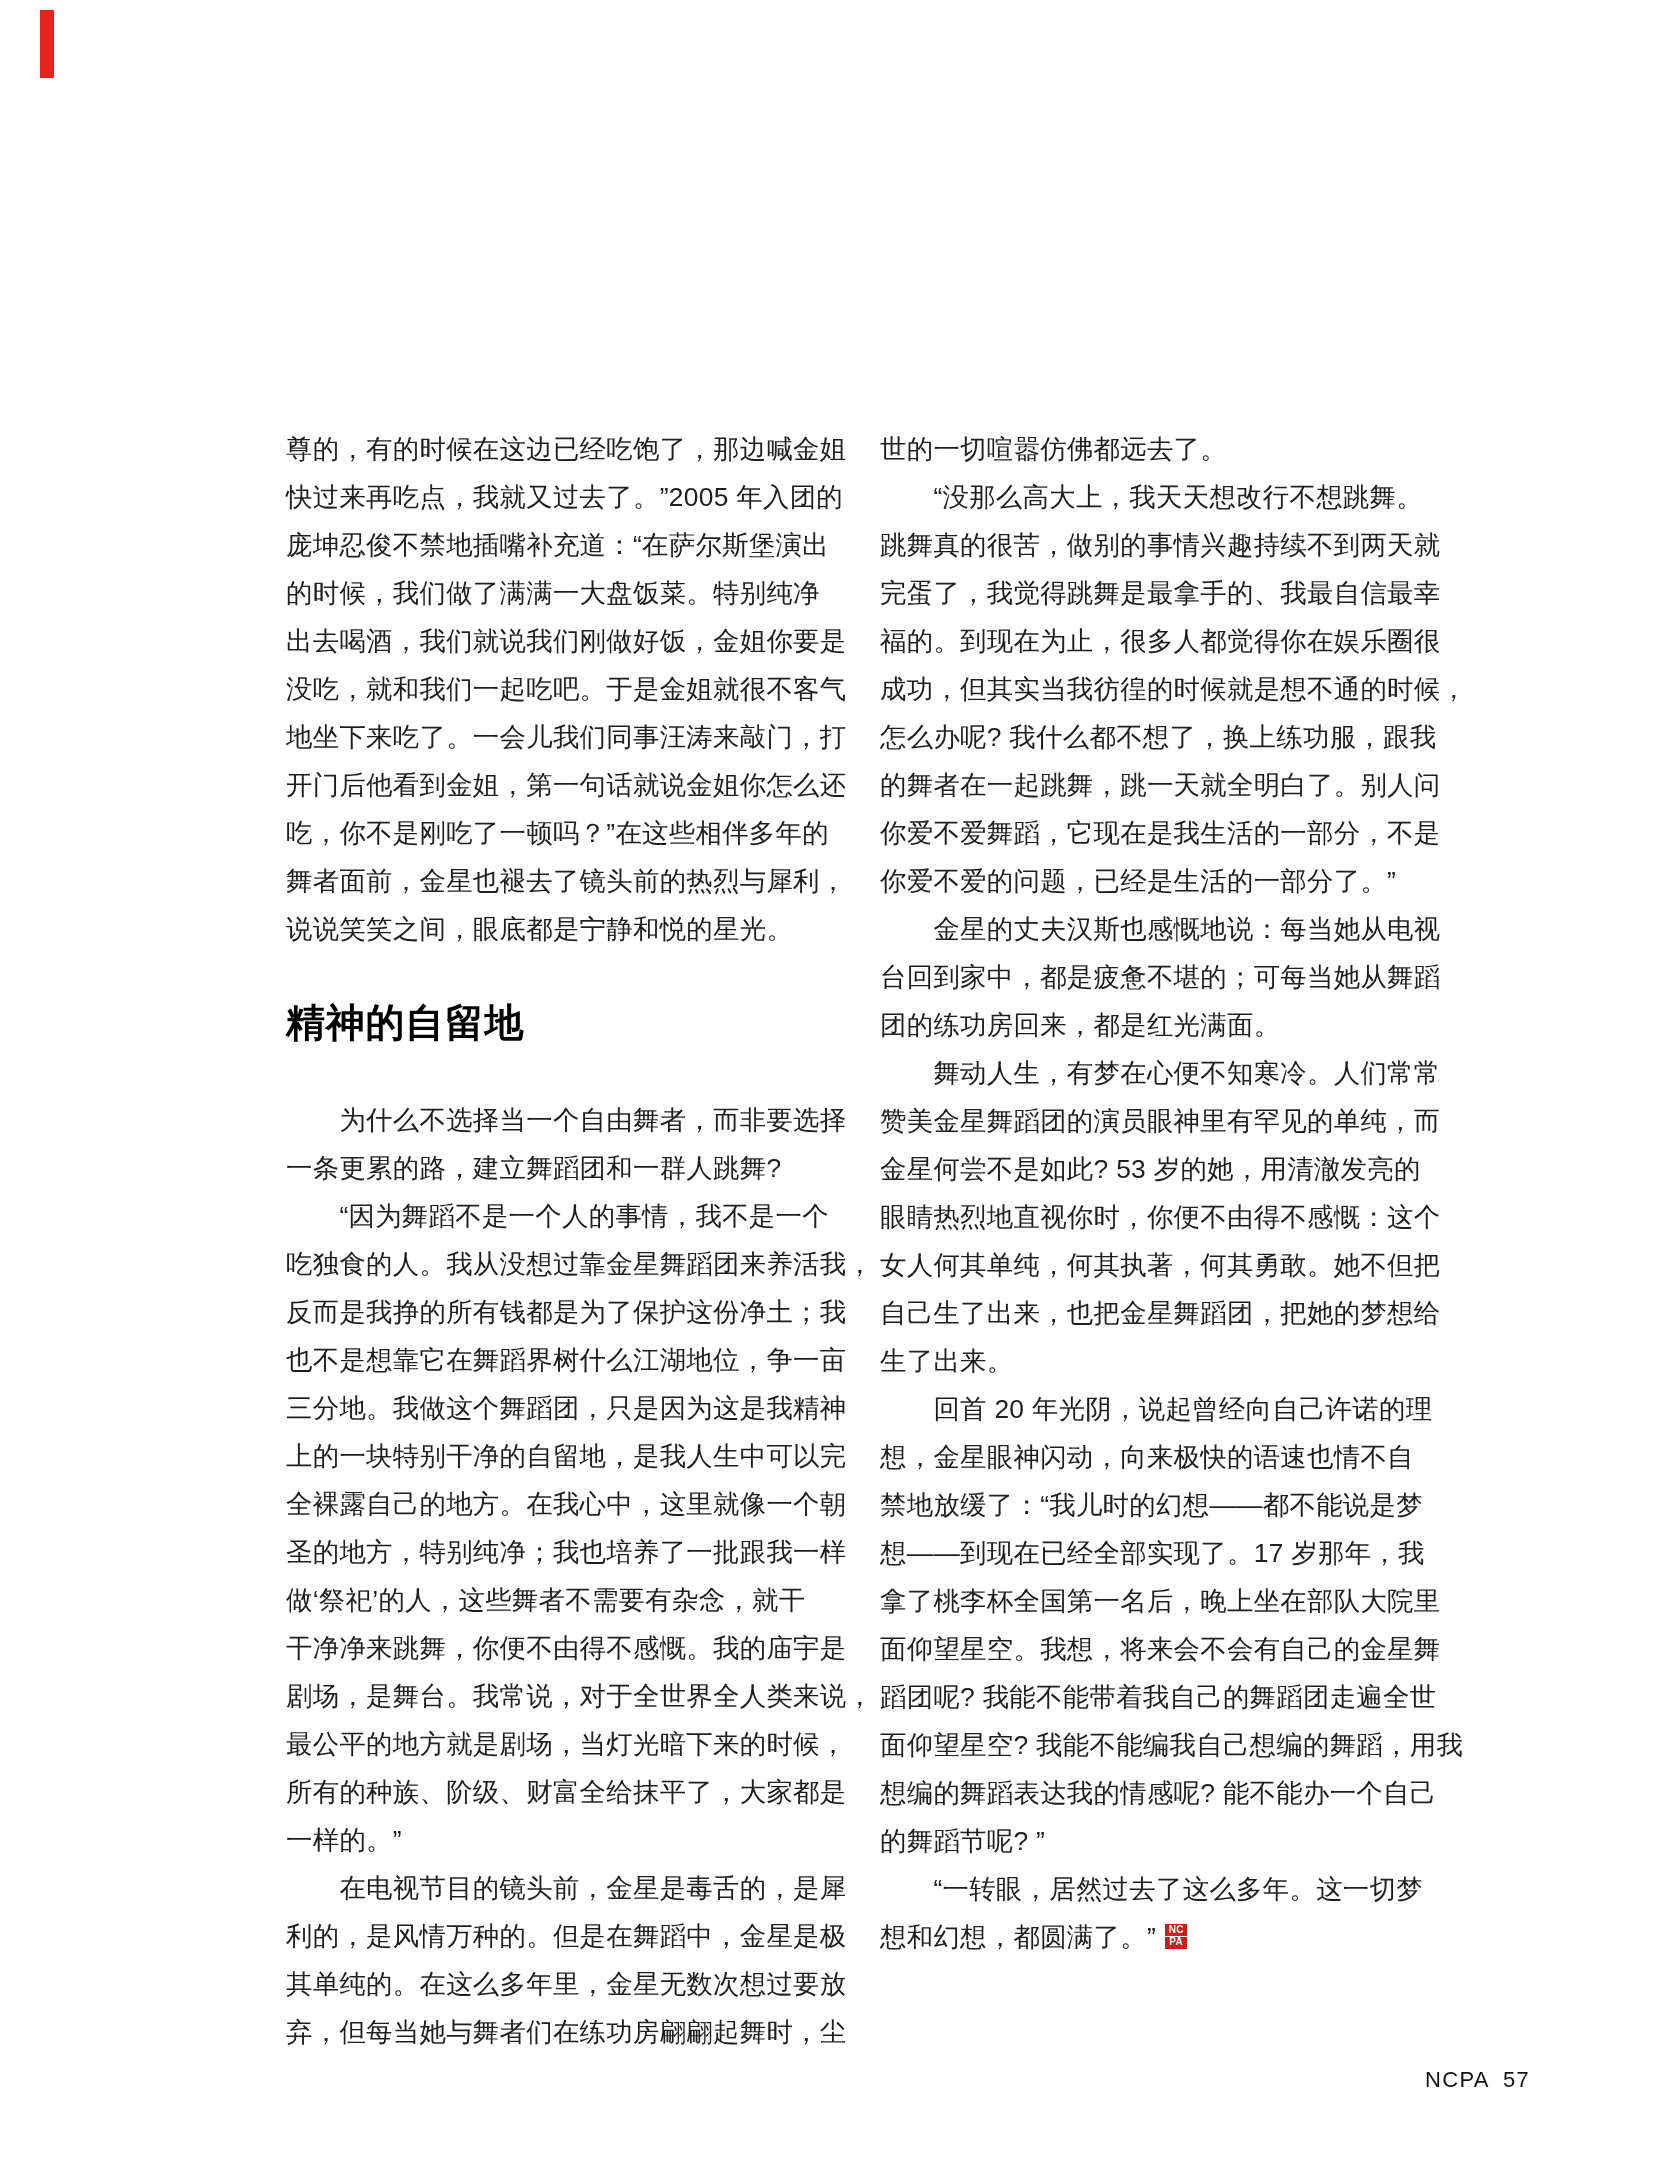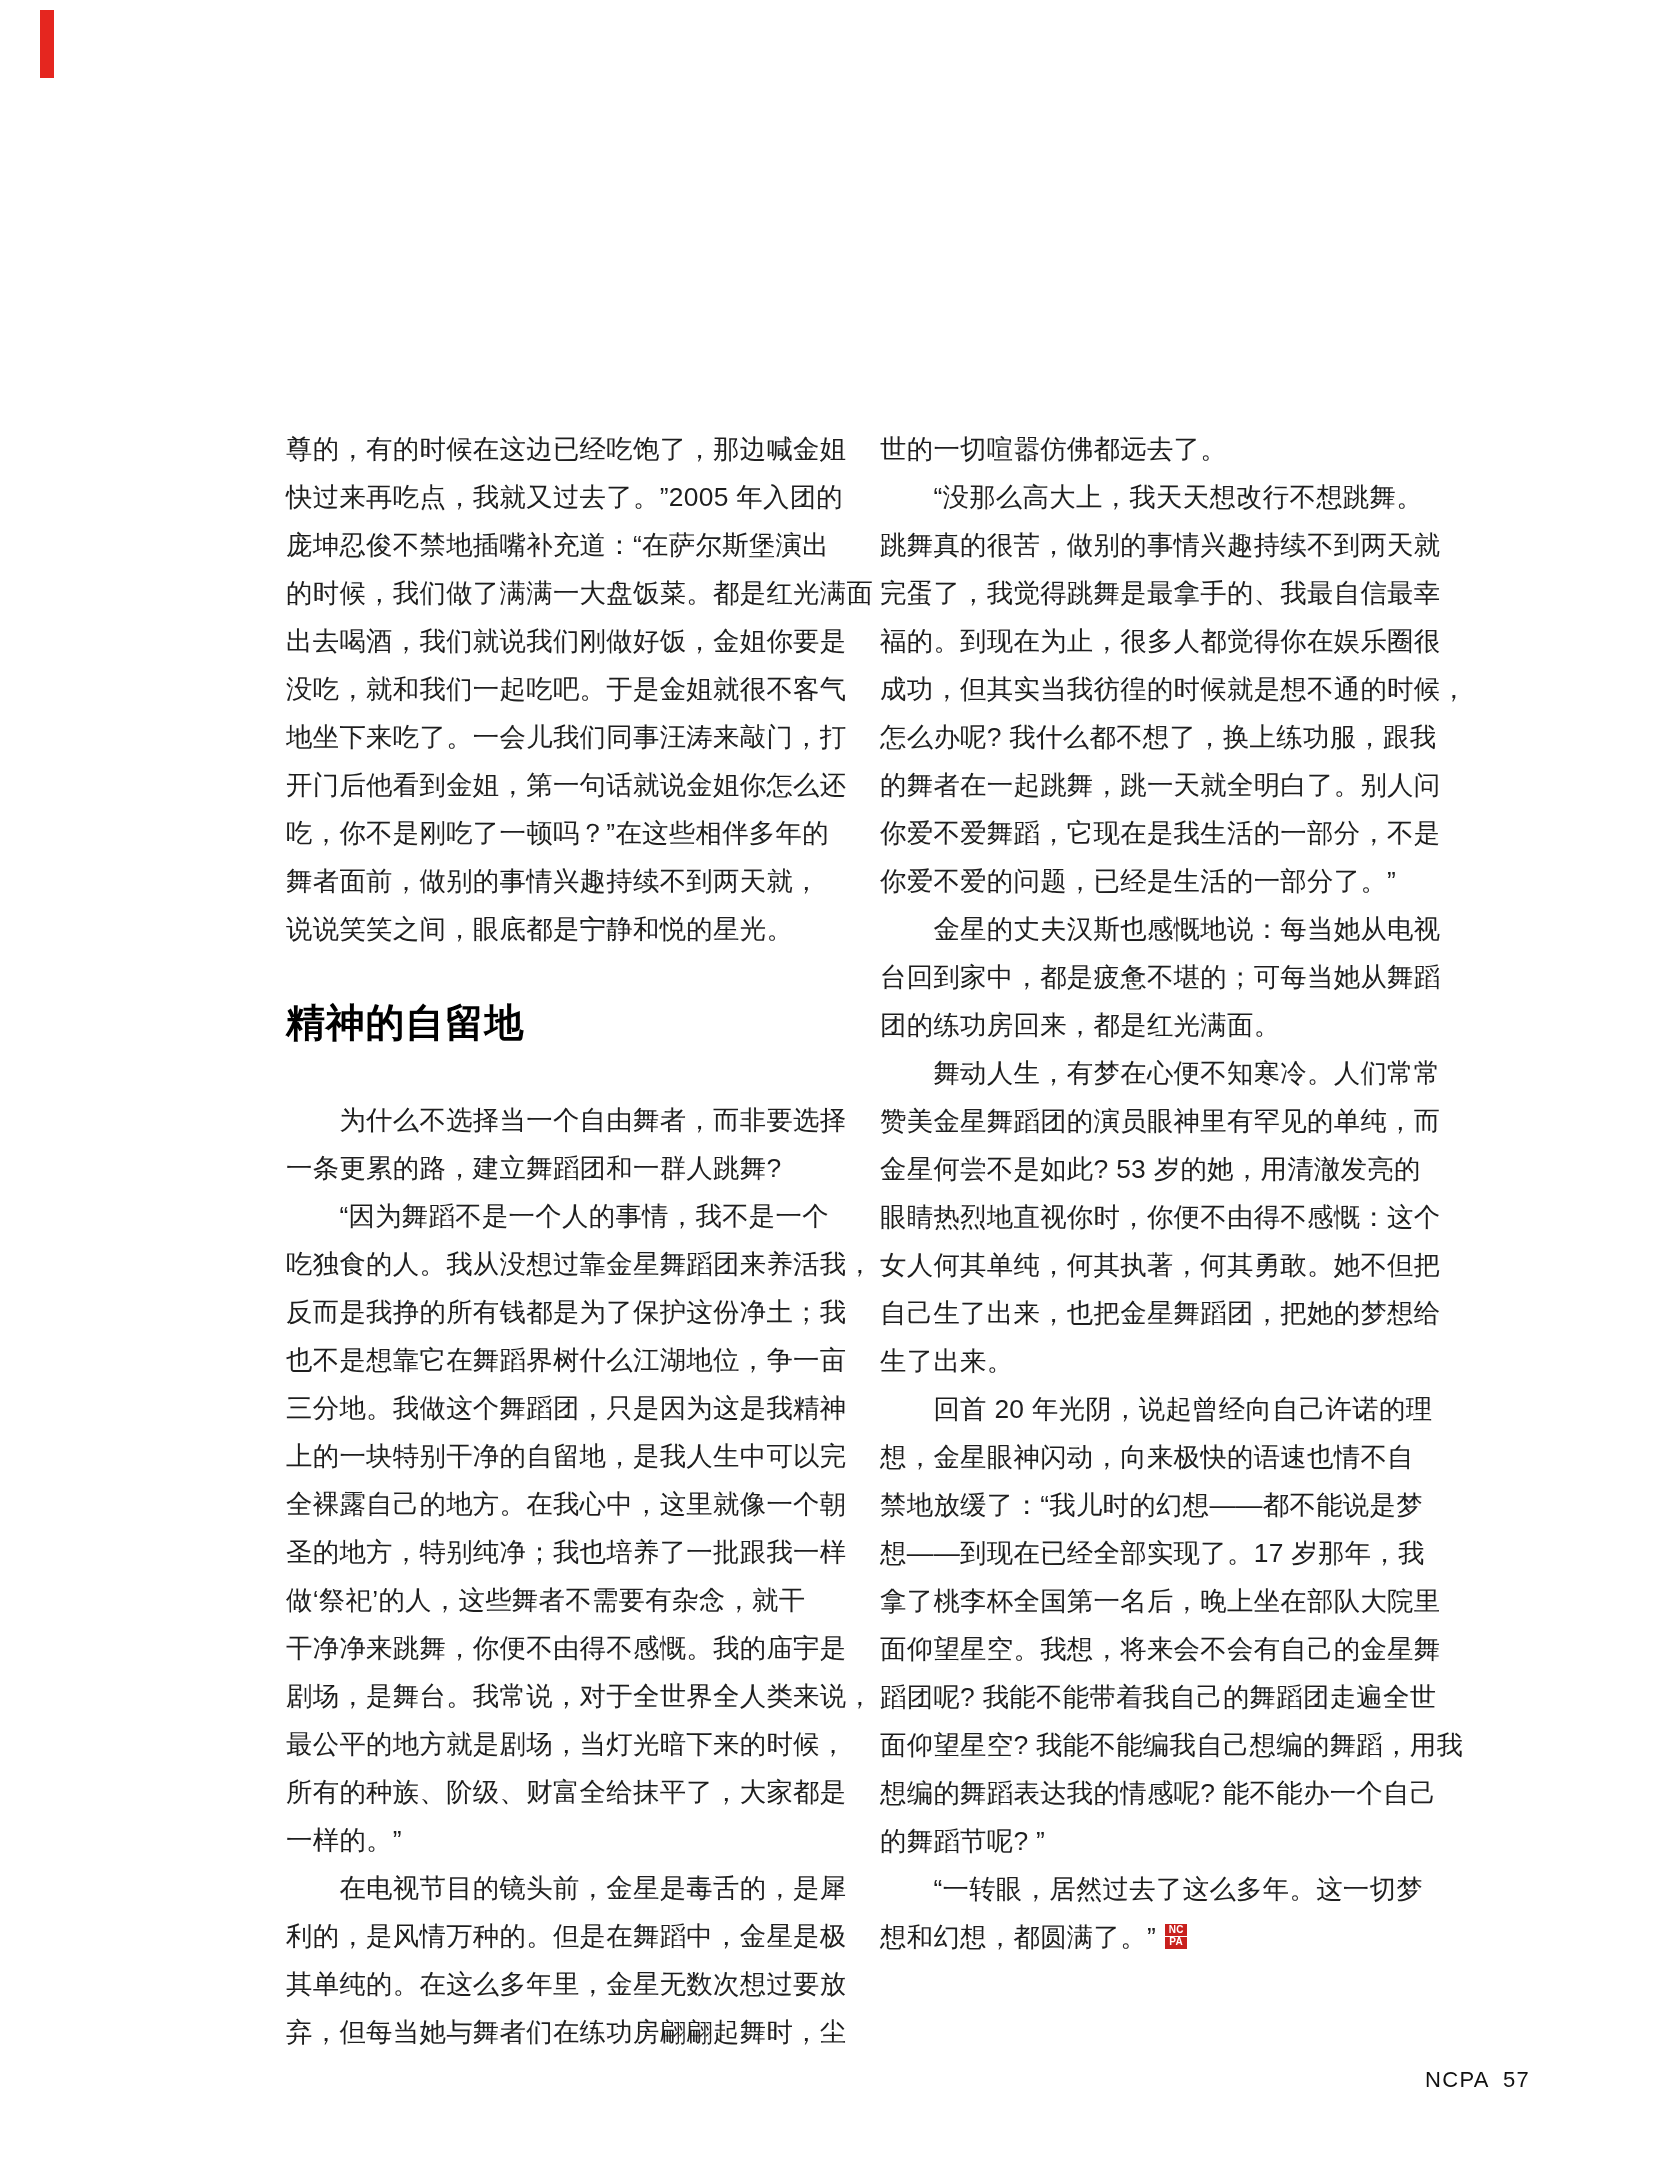--- a/index.html
+++ b/index.html
@@ -84,27 +84,27 @@
 <div class="page">
 
   <div class="red-bar" style="background: rgb(229, 38, 31);"></div>
 
   <section class="col col-left">
     <div class="lines">
 
     <p class="line">尊的，有的时候在这边已经吃饱了，那边喊金姐</p>
         <p class="line">快过来再吃点，我就又过去了。”2005 年入团的</p>
         <p class="line">庞坤忍俊不禁地插嘴补充道：“在萨尔斯堡演出</p>
-        <p class="line">的时候，我们做了满满一大盘饭菜。都是红光满面</p>
+        <p class="line">的时候，我们做了满满一大盘饭菜。特别纯净</p>
         <p class="line">出去喝酒，我们就说我们刚做好饭，金姐你要是</p>
         <p class="line">没吃，就和我们一起吃吧。于是金姐就很不客气</p>
         <p class="line">地坐下来吃了。一会儿我们同事汪涛来敲门，打</p>
         <p class="line">开门后他看到金姐，第一句话就说金姐你怎么还</p>
         <p class="line">吃，你不是刚吃了一顿吗？”在这些相伴多年的</p>
-        <p class="line">舞者面前，做别的事情兴趣持续不到两天就，</p>
+        <p class="line">舞者面前，金星也褪去了镜头前的热烈与犀利，</p>
         <p class="line">说说笑笑之间，眼底都是宁静和悦的星光。</p>
       </div>
 
     <h2 class="section-heading">精神的自留地</h2>
 
     <div class="lines block-after-heading">
 
     <p class="line">　　为什么不选择当一个自由舞者，而非要选择</p>
         <p class="line">一条更累的路，建立舞蹈团和一群人跳舞?</p>
         <p class="line">　　“因为舞蹈不是一个人的事情，我不是一个</p>

